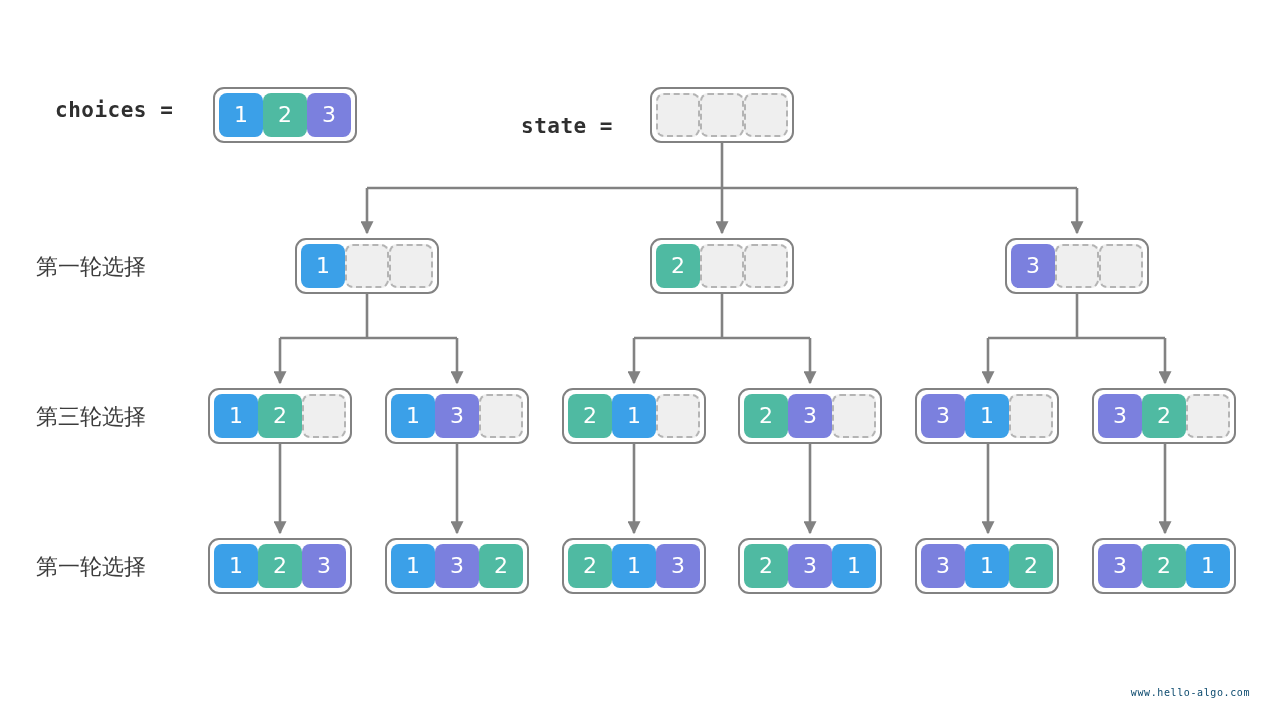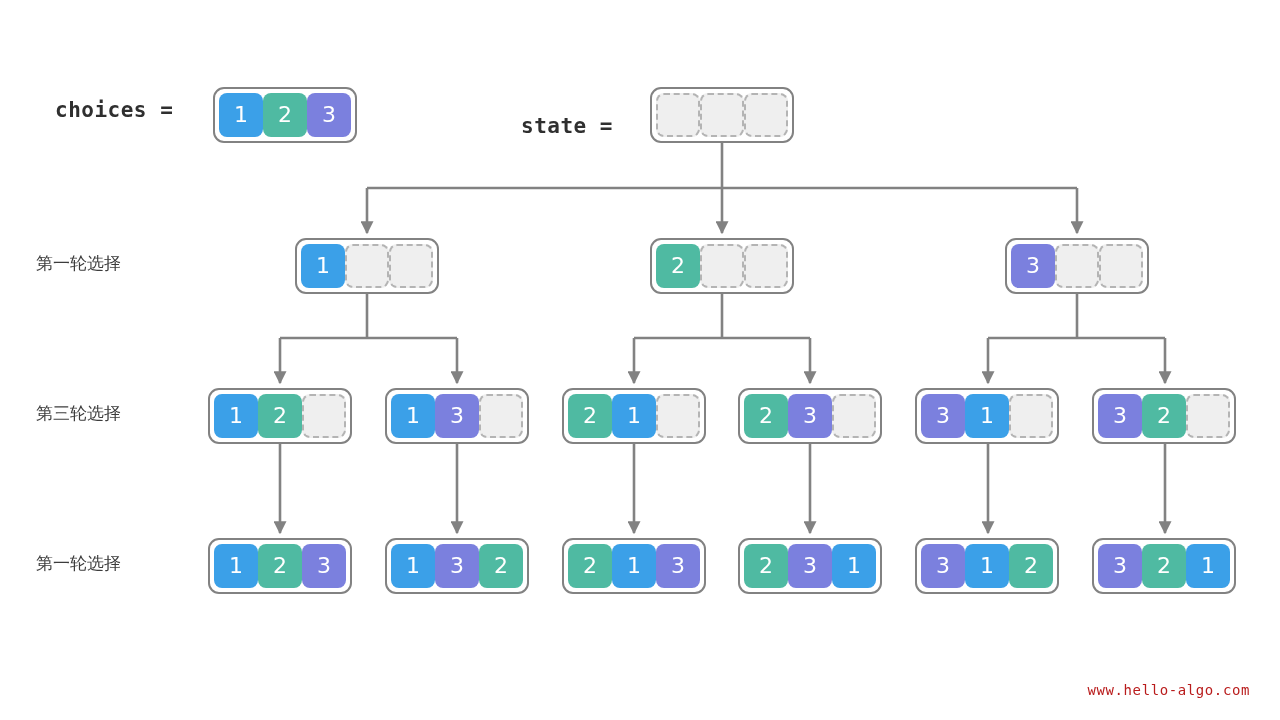--- a/index.html
+++ b/index.html
@@ -42,21 +42,21 @@
     color: #2f2f2f;
     letter-spacing: 0.5px;
     white-space: nowrap;
     z-index: 3;
   }
 
   
   .row-label {
     position: absolute;
     font-family: "DejaVu Sans", "Liberation Sans", sans-serif;
-    font-size: 17px;
+    font-size: 22px;
     color: #3c3c3c;
     white-space: nowrap;
     z-index: 3;
   }
 
   
   .array-box {
     position: absolute;
     display: flex;
     flex-direction: row;
@@ -89,22 +89,22 @@
   .cell.v1 { background: #3ba0e8; }
   .cell.v2 { background: #4fbaa2; }
   .cell.v3 { background: #7b80de; }
 
   
   #watermark {
     position: absolute;
     right: 30px;
     bottom: 22px;
     font-family: "DejaVu Sans Mono", "Liberation Mono", monospace;
-    font-size: 14px;
-    color: #b91c1c;
+    font-size: 10px;
+    color: #0c4a6e;
     letter-spacing: 0.6px;
     z-index: 3;
   }
 </style>
 </head>
 <body>
 
 <div id="canvas">
 
   <svg id="edges" viewBox="0 0 1280 720" xmlns="http://www.w3.org/2000/svg">

